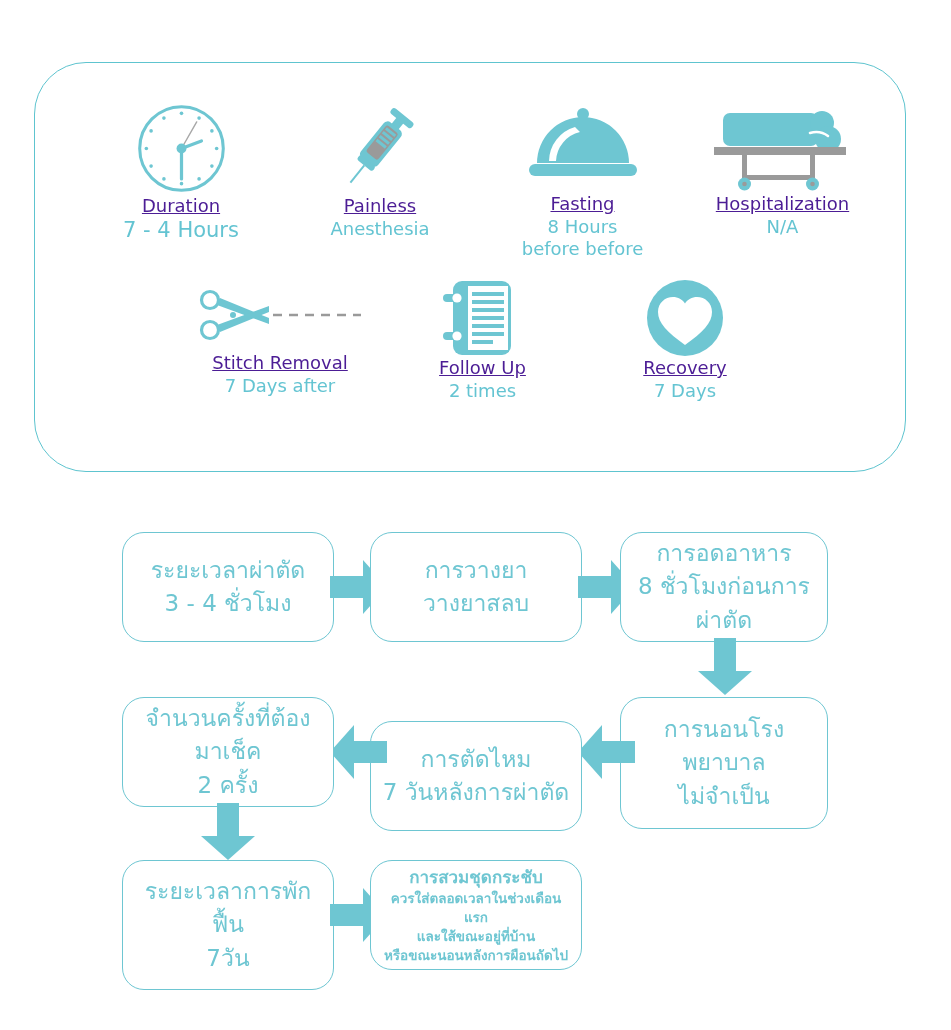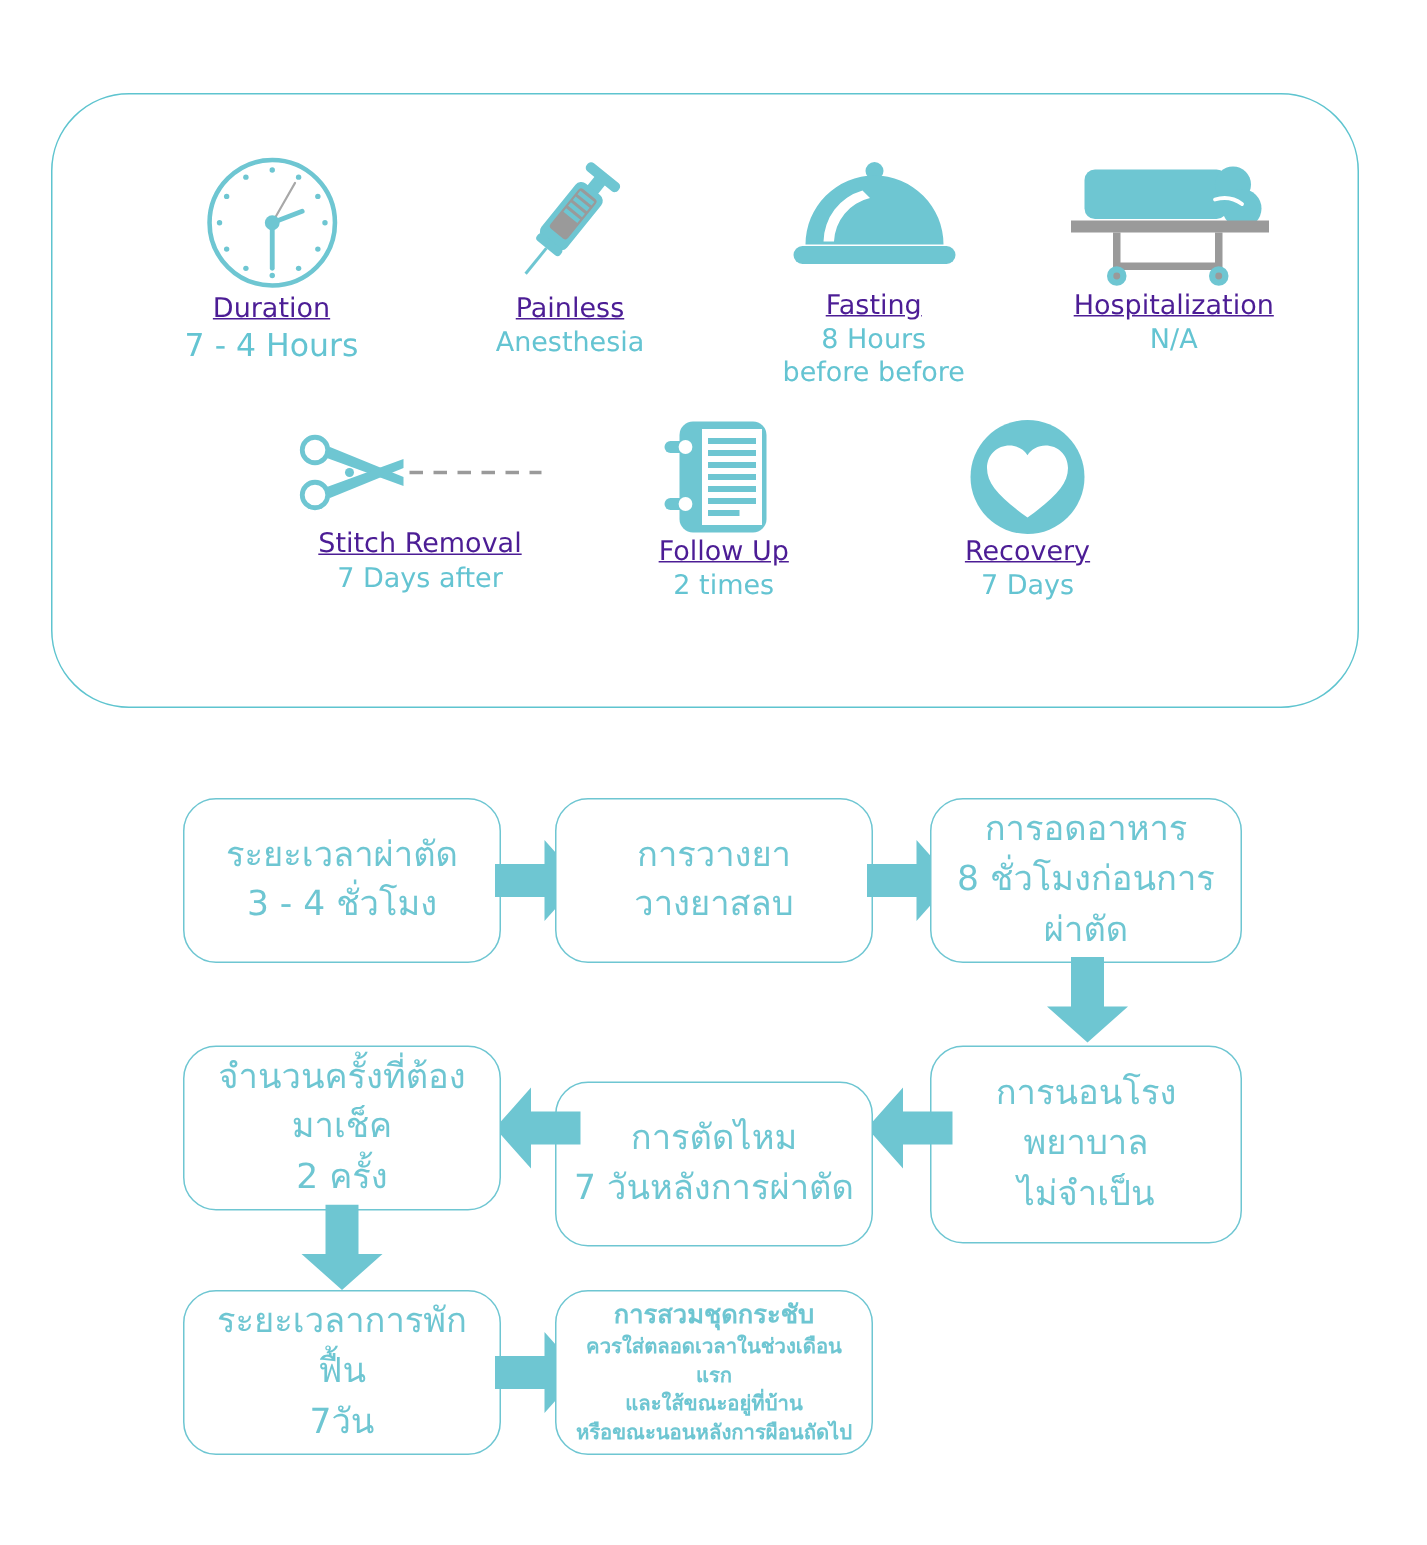--- a/index.html
+++ b/index.html
@@ -296,21 +296,21 @@
     <span>2 ครั้ง</span>
   </div>
 </div>
 
 <div class="arrow" style="left:197px; top:803px; width:62px; height:58px;">
   <svg width="62" height="58" viewBox="0 0 62 58">
     <path d="M20 0 L42 0 L42 33 L58 33 L31 57 L4 33 L20 33 Z" fill="#6ec6d2"></path>
   </svg>
 </div>
 
-<div class="flow-box" style="left:122px; top:860px; width:212px; height:110px;">
+<div class="flow-box" style="left:122px; top:860px; width:212px; height:130px;">
   <div class="flow-text">
     <span>ระยะเวลาการพักฟื้น</span><br>
     <span>7วัน</span>
   </div>
 </div>
 
 <div class="arrow" style="left:330px; top:884px; width:58px; height:62px;">
   <svg width="58" height="62" viewBox="0 0 58 62">
     <path d="M0 20 L33 20 L33 4 L57 31 L33 58 L33 42 L0 42 Z" fill="#6ec6d2"></path>
   </svg>

